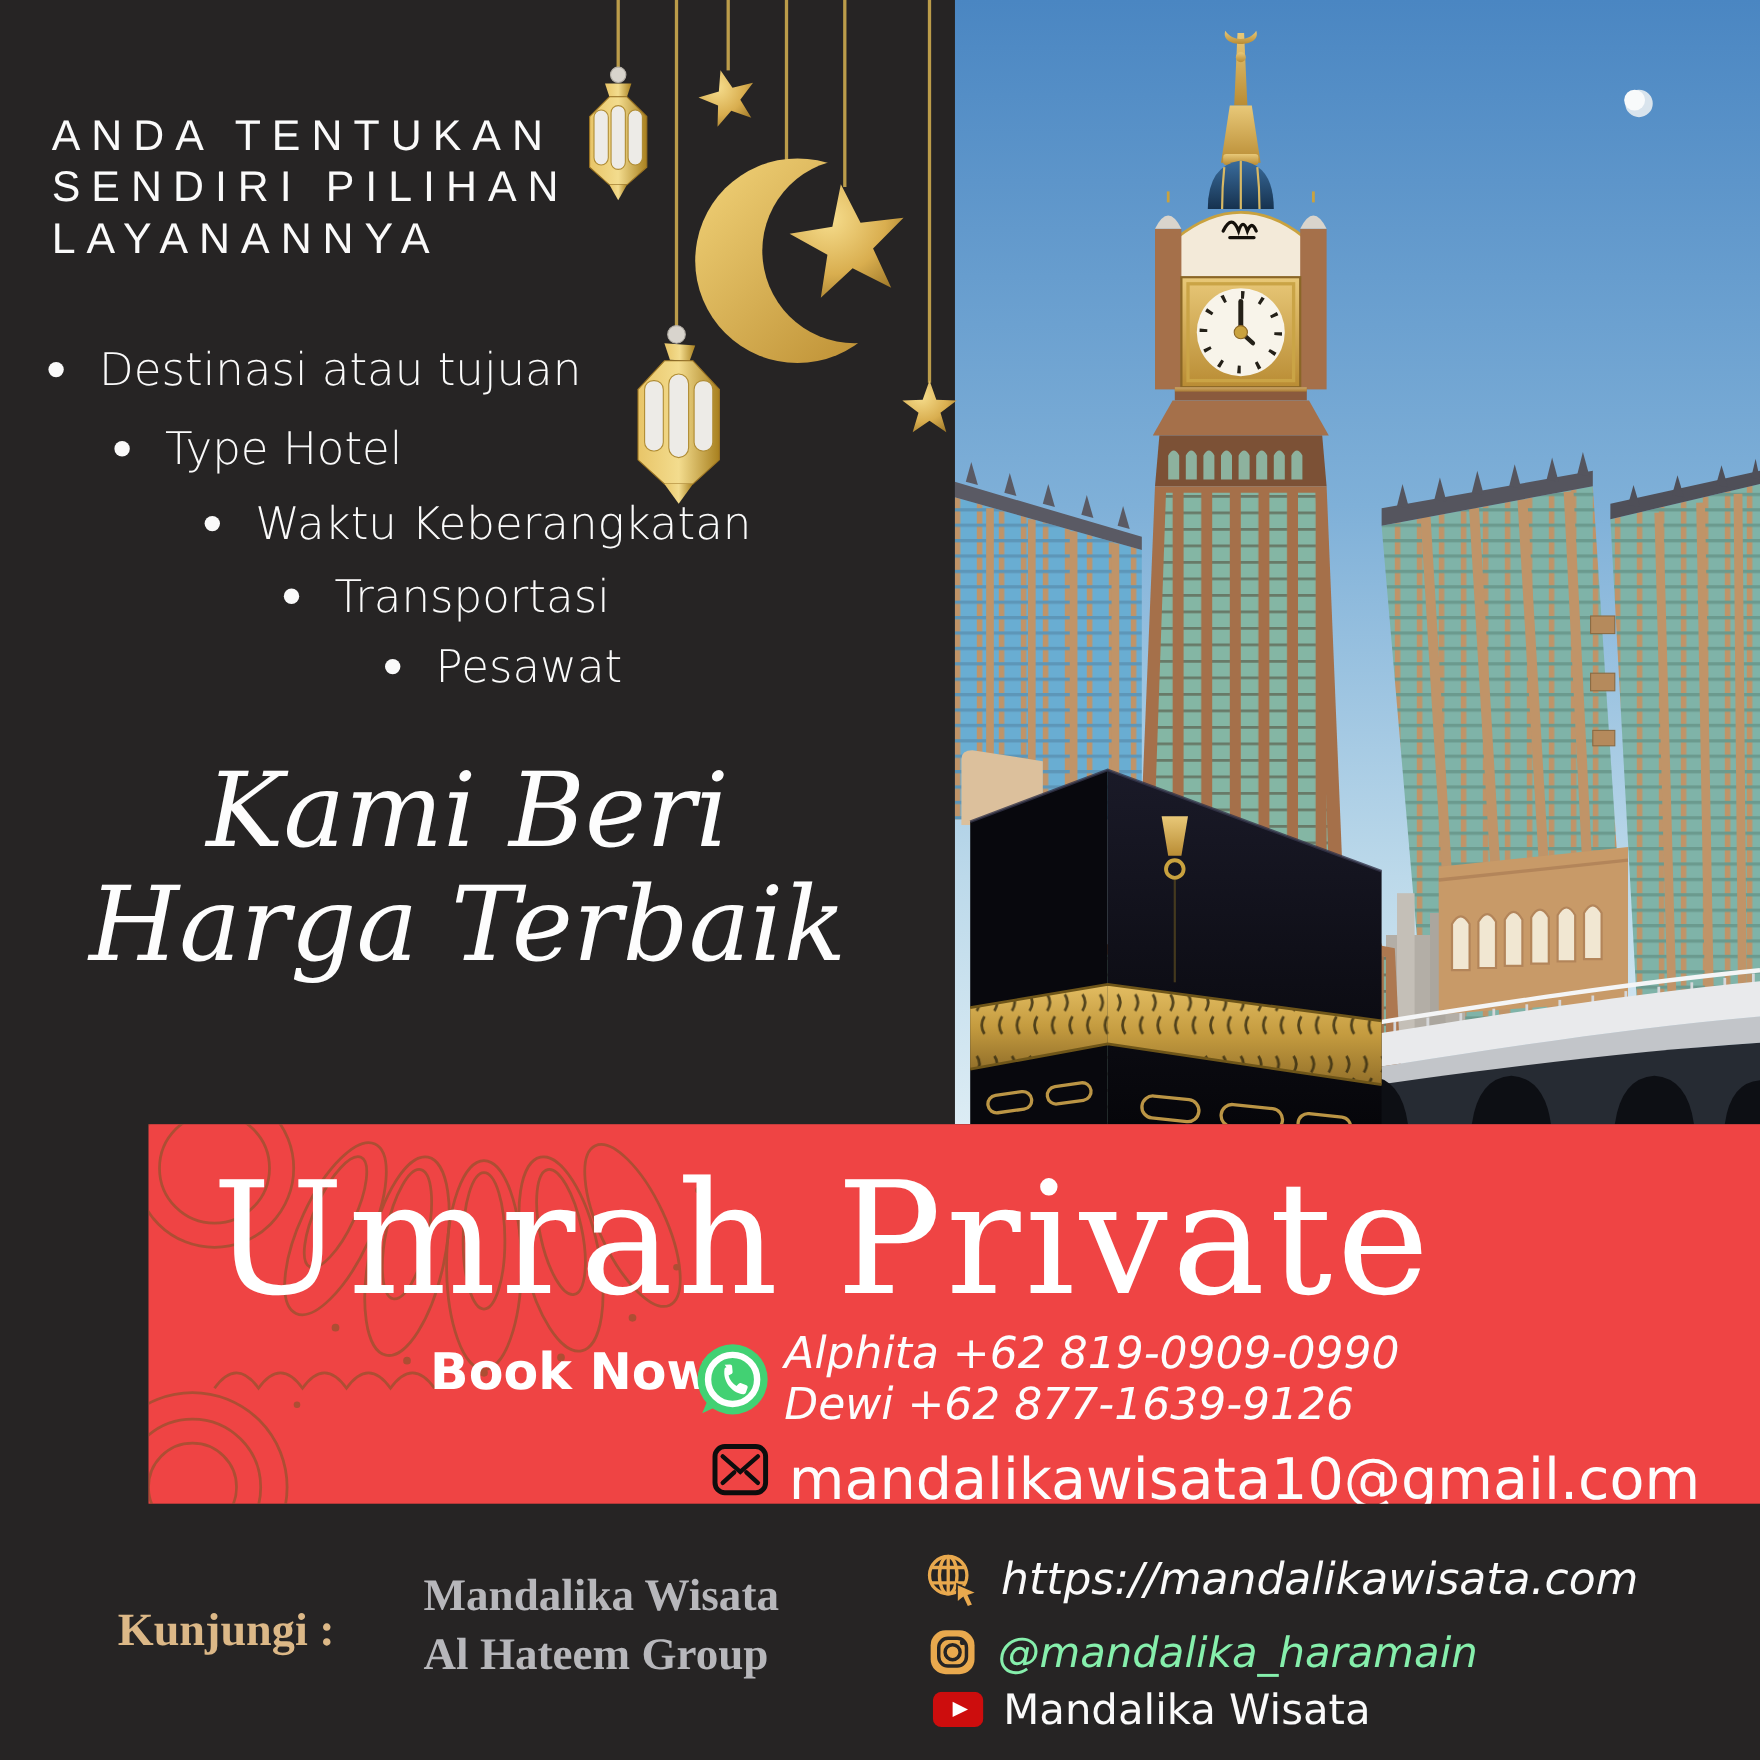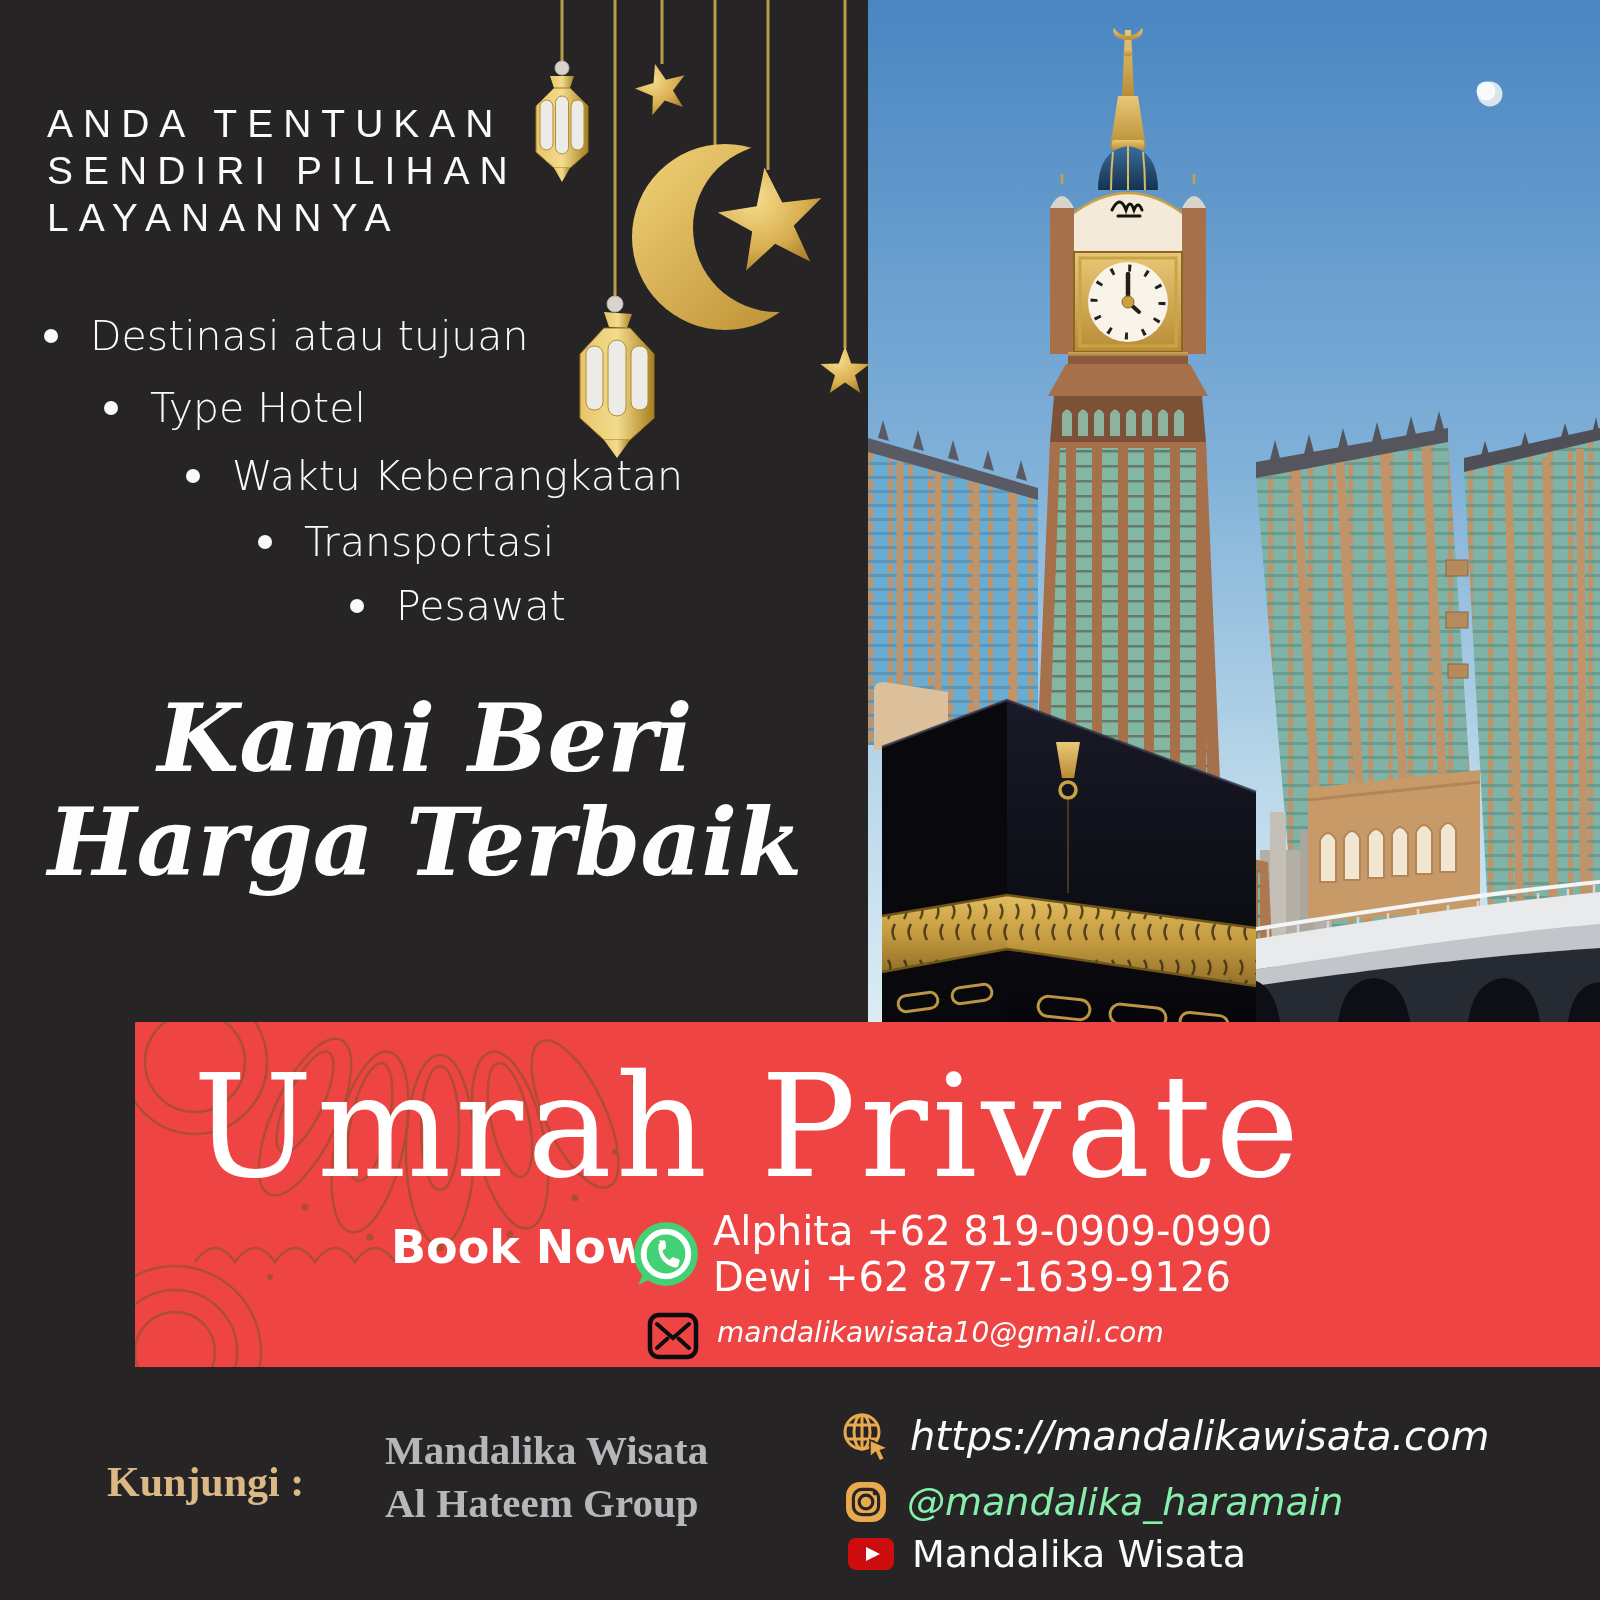--- a/index.html
+++ b/index.html
@@ -10,35 +10,35 @@
   
   .headline{left:47px;top:100px;color:#fafafa;font-size:39px;line-height:47px;
             letter-spacing:10px;font-weight:300;font-family:"Liberation Sans","DejaVu Sans",sans-serif;white-space:nowrap;}
 
   
   .bullet{display:flex;align-items:center;gap:32px;color:#fafafa;font-size:41px;font-weight:300;white-space:nowrap;}
   .dot{width:14px;height:14px;border-radius:50%;background:#fafafa;flex:0 0 auto;}
 
   
   .tagline{left:30px;top:686px;width:790px;text-align:center;color:#fdfdfd;
-           font-family:"DejaVu Serif","Liberation Serif",serif;font-style:italic;font-weight:bold;
+           font-family:"DejaVu Serif","Liberation Serif",serif;font-style:italic;font-weight:normal;
            font-size:94px;line-height:104px;}
 
   
   .banner{left:135px;top:1022px;width:1524px;height:345px;background:#ef4444;overflow:hidden;}
   .banner-title{position:absolute;left:58px;top:22px;color:#ffffff;white-space:nowrap;
                 font-family:"DejaVu Serif","Liberation Serif",serif;font-size:142px;letter-spacing:4px;}
   .banner-badge{position:absolute;left:1138px;top:46px;color:#fdfdfd;white-space:nowrap;
                 font-family:"DejaVu Serif",serif;font-style:italic;font-size:62px;}
   .cta{position:absolute;left:256px;top:198px;color:#ffffff;font-size:46px;font-weight:bold;white-space:nowrap;}
   .wa-icon{position:absolute;left:497px;top:198px;width:68px;height:68px;}
-  .contacts{position:absolute;left:578px;top:186px;color:#fdfdfd;
+  .contacts{position:absolute;left:578px;top:186px;color:#fdfdfd;font-style:italic;
             font-size:40px;line-height:46px;white-space:nowrap;}
   .env-icon{position:absolute;left:512px;top:288px;width:52px;height:52px;}
-  .email{position:absolute;left:582px;top:294px;color:#fdfdfd;font-style:italic;font-size:28px;white-space:nowrap;}
+  .email{position:absolute;left:582px;top:294px;color:#fdfdfd;font-size:52px;white-space:nowrap;}
 
   
   .visit{left:107px;top:1426px;color:#dcb887;font-family:"Liberation Serif","DejaVu Serif",serif;
          font-weight:bold;font-size:42px;white-space:nowrap;margin-top:32px;}
   .company{left:385px;top:1424px;color:#b7b7bb;font-family:"Liberation Serif","DejaVu Serif",serif;
            font-weight:bold;font-size:41px;line-height:53px;white-space:nowrap;}
   .site-row{left:840px;top:1410px;display:flex;align-items:center;gap:18px;}
   .ig-row{left:845px;top:1480px;display:flex;align-items:center;gap:20px;}
   .yt-row{left:848px;top:1532px;display:flex;align-items:center;gap:18px;}
   .site-text{color:#fafafa;font-style:italic;font-size:40px;white-space:nowrap;}

